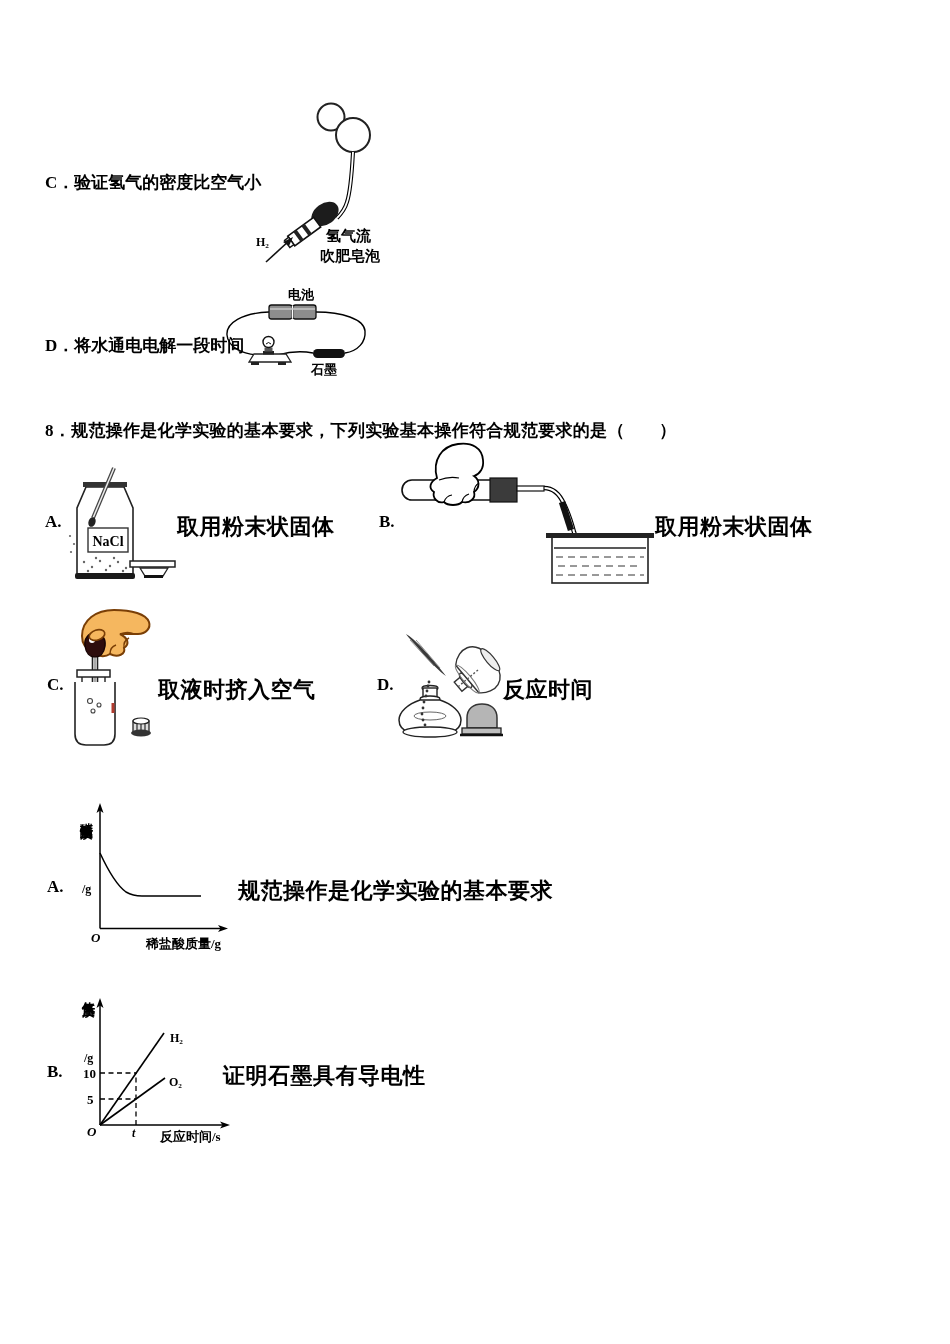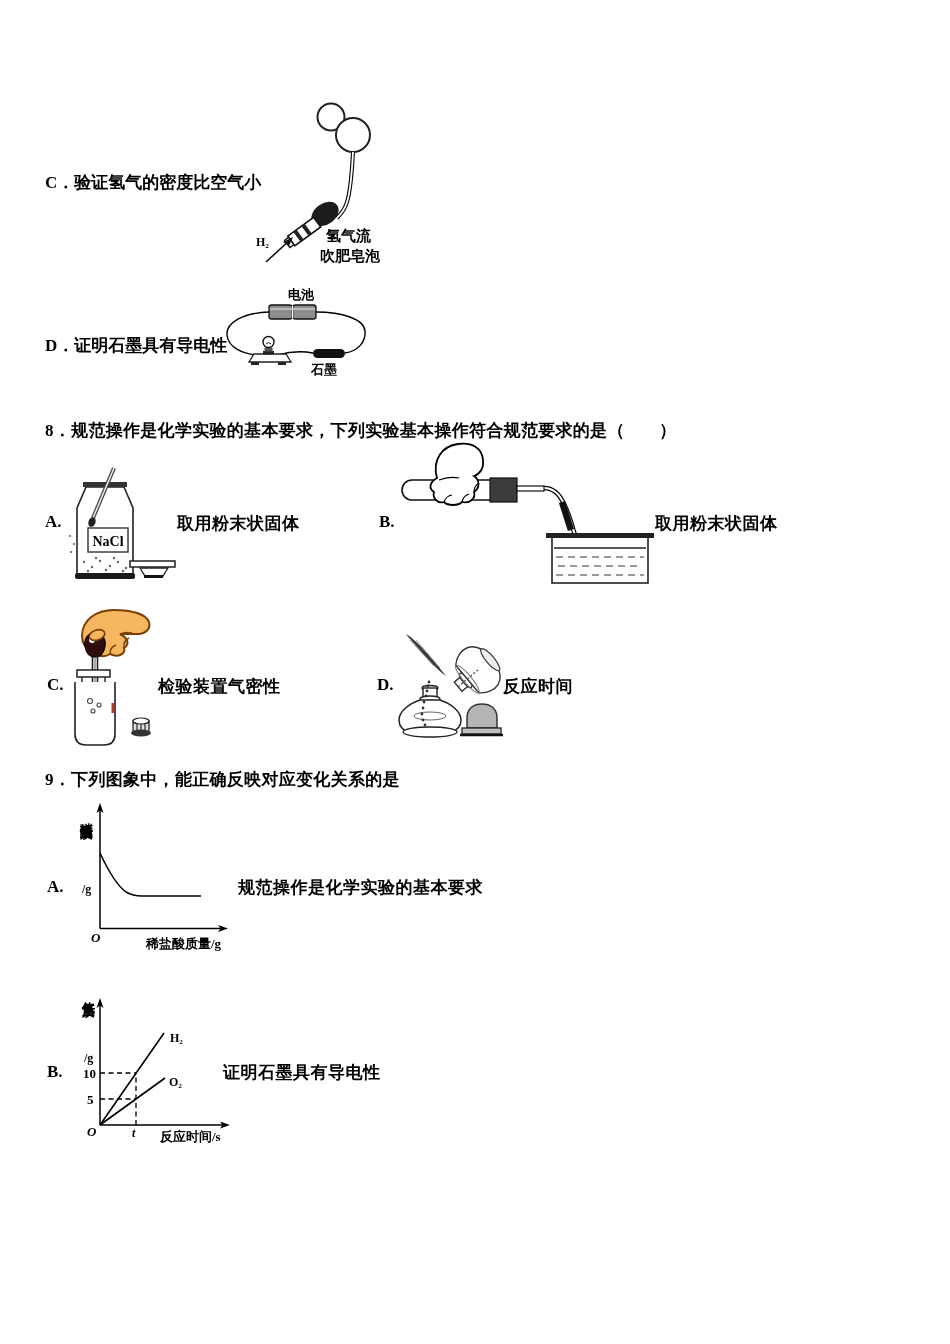--- a/index.html
+++ b/index.html
@@ -1,21 +1,21 @@
 <!DOCTYPE html>
 <html><head>
 <meta charset="utf-8">
 <style>
   html,body{margin:0;padding:0;background:#fff;}
   .page{position:relative;width:950px;height:1344px;background:#fff;color:#000;
         font-family:"Liberation Serif","DejaVu Serif",serif;overflow:hidden;}
   .t{position:absolute;font-weight:bold;white-space:nowrap;}
   .stem{font-size:17px;letter-spacing:.3px;}
   .optlabel{font-size:17px;}
-  .caption{font-size:17px;letter-spacing:.5px;}
+  .caption{font-size:22px;letter-spacing:.5px;}
   .vlabel{position:absolute;writing-mode:vertical-rl;text-orientation:upright;
           font-weight:bold;font-size:13px;line-height:14px;letter-spacing:1px;}
   .unit{position:absolute;font-weight:bold;font-size:12px;}
   svg{position:absolute;overflow:visible;}
   svg text{font-family:"Liberation Serif","DejaVu Serif",serif;font-weight:bold;fill:#000;}
   .thin{stroke:#000;stroke-width:1.4;fill:none;}
 </style>
 </head>
 <body>
 
@@ -35,21 +35,21 @@
       <rect x="53" y="140" width="4" height="12" fill="#222"></rect>
       <rect x="31" y="141.5" width="5" height="9" fill="#fff" stroke="#111" stroke-width="1.4"></rect>
     </g>
     <line x1="14" y1="177" x2="38" y2="155" stroke="#111" stroke-width="1.6"></line>
     <polygon points="41,152 31,157 37,161" fill="#111"></polygon>
     <text x="4" y="161" font-size="12">H₂</text>
     <text x="74" y="156" font-size="15">氢气流</text>
     <text x="68" y="176" font-size="15">吹肥皂泡</text>
   </svg>
 
-  <div class="t optlabel" style="left:45px;top:334px">D．证明石墨具有导电性</div>
+  <div class="t optlabel" style="left:45px;top:334px">D．将水通电电解一段时间</div>
 
   <svg style="left:220px;top:282px" width="160" height="100" viewBox="0 0 160 100">
     <path d="M 49,30 C 22,31 6,41 7,53 C 8,65 22,72 38,73" class="thin"></path>
     <path d="M 58,73 C 72,69 82,69 93,71" class="thin"></path>
     <path d="M 125,71 C 138,69 146,60 145,49 C 144,37 122,30 96,30" class="thin"></path>
     <g>
       <rect x="49" y="23" width="23" height="14" rx="2.5" fill="#8d8d8d" stroke="#111" stroke-width="1.3"></rect>
       <rect x="73" y="23" width="23" height="14" rx="2.5" fill="#8d8d8d" stroke="#111" stroke-width="1.3"></rect>
       <line x1="72.5" y1="24" x2="72.5" y2="36" stroke="#fff" stroke-width="1.5"></line>
       <line x1="50" y1="27" x2="95" y2="27" stroke="#c8c8c8" stroke-width="1.5"></line>
@@ -157,21 +157,21 @@
     </g>
     <g>
       <rect x="67" y="115" width="16" height="11" fill="#ddd" stroke="#222" stroke-width="1.3"></rect>
       <line x1="71" y1="115" x2="71" y2="126" stroke="#444" stroke-width="1.4"></line>
       <line x1="75" y1="115" x2="75" y2="126" stroke="#444" stroke-width="1.4"></line>
       <line x1="79" y1="115" x2="79" y2="126" stroke="#444" stroke-width="1.4"></line>
       <ellipse cx="75" cy="115" rx="8" ry="3" fill="#fff" stroke="#222" stroke-width="1.2"></ellipse>
       <ellipse cx="75" cy="127" rx="10" ry="3.5" fill="#333"></ellipse>
     </g>
   </svg>
-  <div class="t caption" style="left:158px;top:675px">检验装置气密性</div>
+  <div class="t caption" style="left:158px;top:675px">取液时挤入空气</div>
 
   <div class="t optlabel" style="left:377px;top:675px">D.</div>
   <svg style="left:394px;top:628px" width="112" height="115" viewBox="0 0 112 115">
     <path d="M 12,6 C 20,10 34,26 44,38 L 52,48 C 46,44 36,34 24,20 C 18,13 14,9 12,6 Z" fill="#3a3a3a"></path>
     <path d="M 16,12 L 40,38 M 22,12 L 46,40" stroke="#777" stroke-width="0.8"></path>
     <g transform="translate(84,42) rotate(-130)">
       <rect x="-6" y="-26" width="12" height="10" fill="#fff" stroke="#333" stroke-width="1.4"></rect>
       <ellipse cx="0" cy="-16" rx="9" ry="3" fill="#fff" stroke="#333" stroke-width="1.3"></ellipse>
       <path d="M -18,-14 C -24,-8 -26,0 -24,6 C -22,12 -16,16 -8,17 L 8,17 C 16,16 22,12 24,6 C 26,0 24,-8 18,-14 Z" fill="#fff" stroke="#333" stroke-width="1.4"></path>
       <ellipse cx="0" cy="-14" rx="18" ry="4" fill="none" stroke="#777" stroke-width="1"></ellipse>
@@ -198,21 +198,20 @@
       </g>
     </g>
     <g>
       <path d="M 73,100 L 73,90 C 73,80 80,76 88,76 C 96,76 103,80 103,90 L 103,100 Z" fill="#b5b5b5" stroke="#333" stroke-width="1.5"></path>
       <rect x="68" y="100" width="39" height="6" fill="#bfbfbf" stroke="#222" stroke-width="1.3"></rect>
       <line x1="66" y1="107" x2="109" y2="107" stroke="#111" stroke-width="2.5"></line>
     </g>
   </svg>
   <div class="t caption" style="left:503px;top:675px">反应时间</div>
 
-  <div class="t stem" style="left:45px;top:768px">9．下列图象中，能正确反映对应变化关系的是</div>
 
   <div class="t optlabel" style="left:47px;top:877px">A.</div>
   <div class="vlabel" style="left:79px;top:812px">碳酸钙质量</div>
   <div class="unit" style="left:82px;top:882px">/g</div>
   <svg style="left:68px;top:800px" width="175" height="155" viewBox="0 0 175 155">
     <line x1="32" y1="128.5" x2="32" y2="10" stroke="#000" stroke-width="1.5"></line>
     <polygon points="32,3 28.5,13 32,10.5 35.5,13" fill="#000"></polygon>
     <line x1="32" y1="128.5" x2="153" y2="128.5" stroke="#000" stroke-width="1.5"></line>
     <polygon points="160,128.5 150,125 152.5,128.5 150,132" fill="#000"></polygon>
     <path d="M 32,53 C 38,66 47,84 58,92 C 64,95.5 69,96 74,96 L 133,96" stroke="#000" stroke-width="1.5" fill="none"></path>

